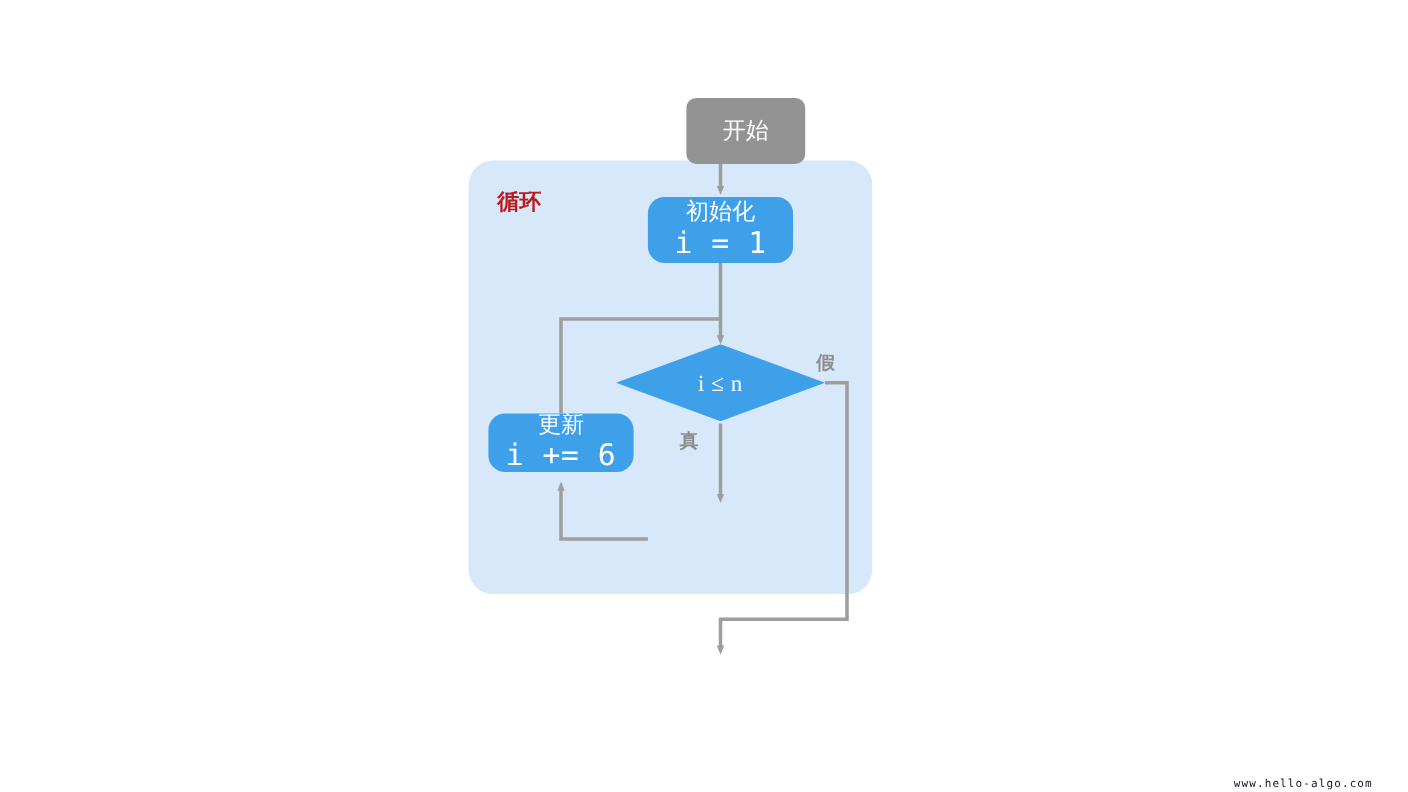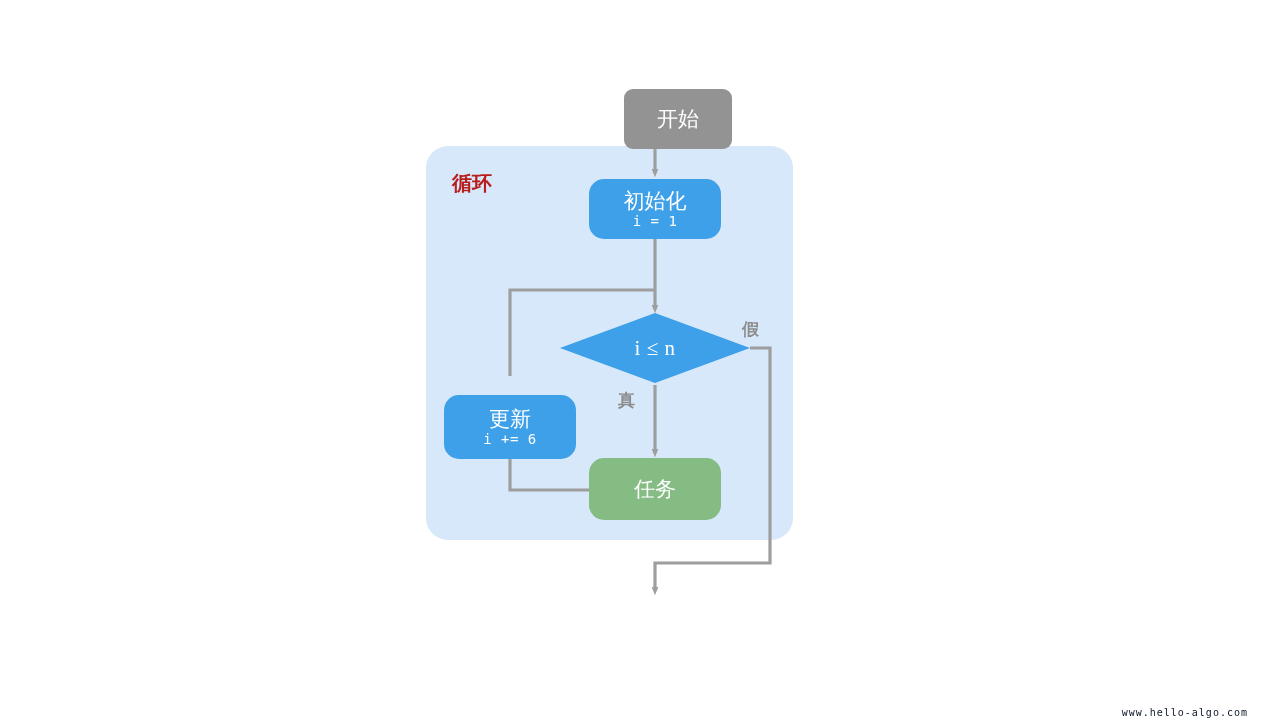--- a/index.html
+++ b/index.html
@@ -36,21 +36,21 @@
     text-align: center;
     line-height: 1.15;
     border-radius: 15px;
   }
   .node .cn {
     font-family: "Liberation Sans", "DejaVu Sans", sans-serif;
     font-size: 21px;
   }
   .node .mono {
     font-family: "DejaVu Sans Mono", "Liberation Mono", monospace;
-    font-size: 14px;
+    font-size: 27px;
     letter-spacing: 0.5px;
   }
   .terminal {
     background: #939393;
     border-radius: 9px;
   }
   .process-blue {
     background: #3ea0e8;
   }
   .process-green {
@@ -139,28 +139,25 @@
     <span class="mono">i = 1</span>
   </div>
 
   <div class="decision" style="left:560px; top:313px; width:190px; height:70px;">
     <svg width="190" height="70" viewBox="0 0 190 70">
       <polygon points="95,0 190,35 95,70 0,35" fill="#3ea0e8"></polygon>
     </svg>
     <div class="dtext">i ≤ n</div>
   </div>
 
-  <div class="node process-blue" style="left:444px; top:395px; width:132px; height:64px;">
+  <div class="node process-blue" style="left:444px; top:376px; width:132px; height:53px;">
     <span class="cn">更新</span>
     <span class="mono">i += 6</span>
   </div>
 
-  <div class="node process-green" style="left:589px; top:458px; width:132px; height:62px;">
-    <span class="cn">任务</span>
-  </div>
 
 
   <div class="edge-label" style="left:618px; top:389px;">真</div>
   <div class="edge-label" style="left:742px; top:318px;">假</div>
 
   <div class="watermark">www.hello-algo.com</div>
 
 </div>
 
 </body></html>

